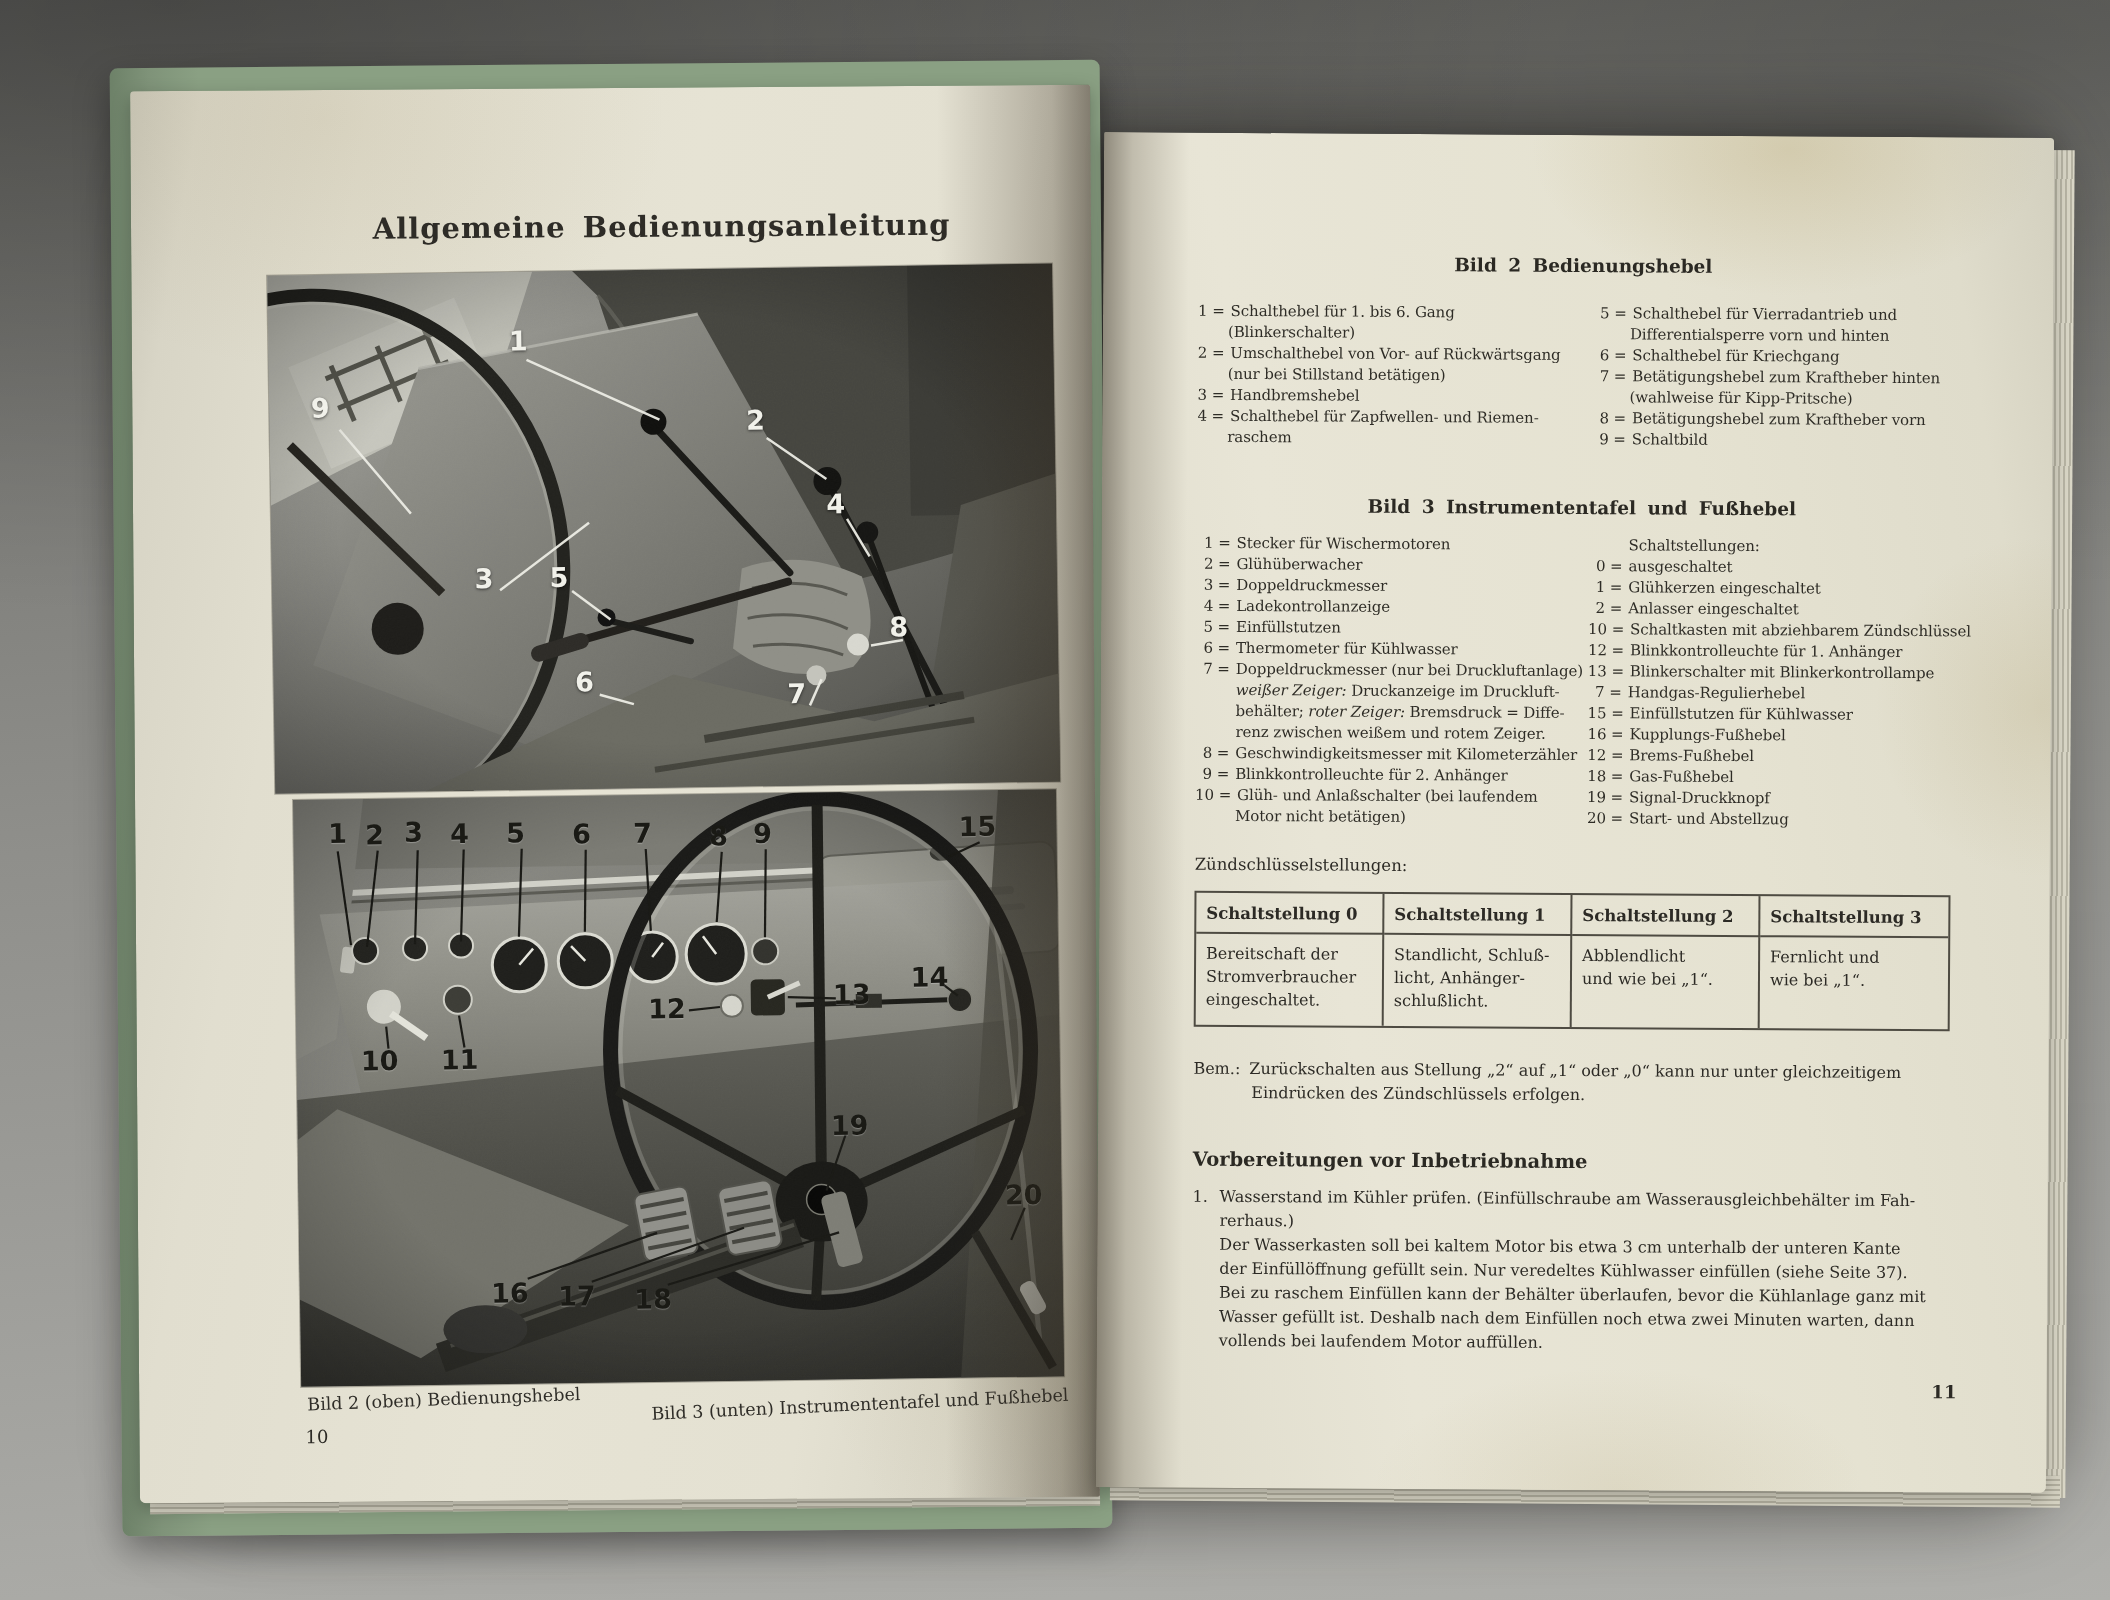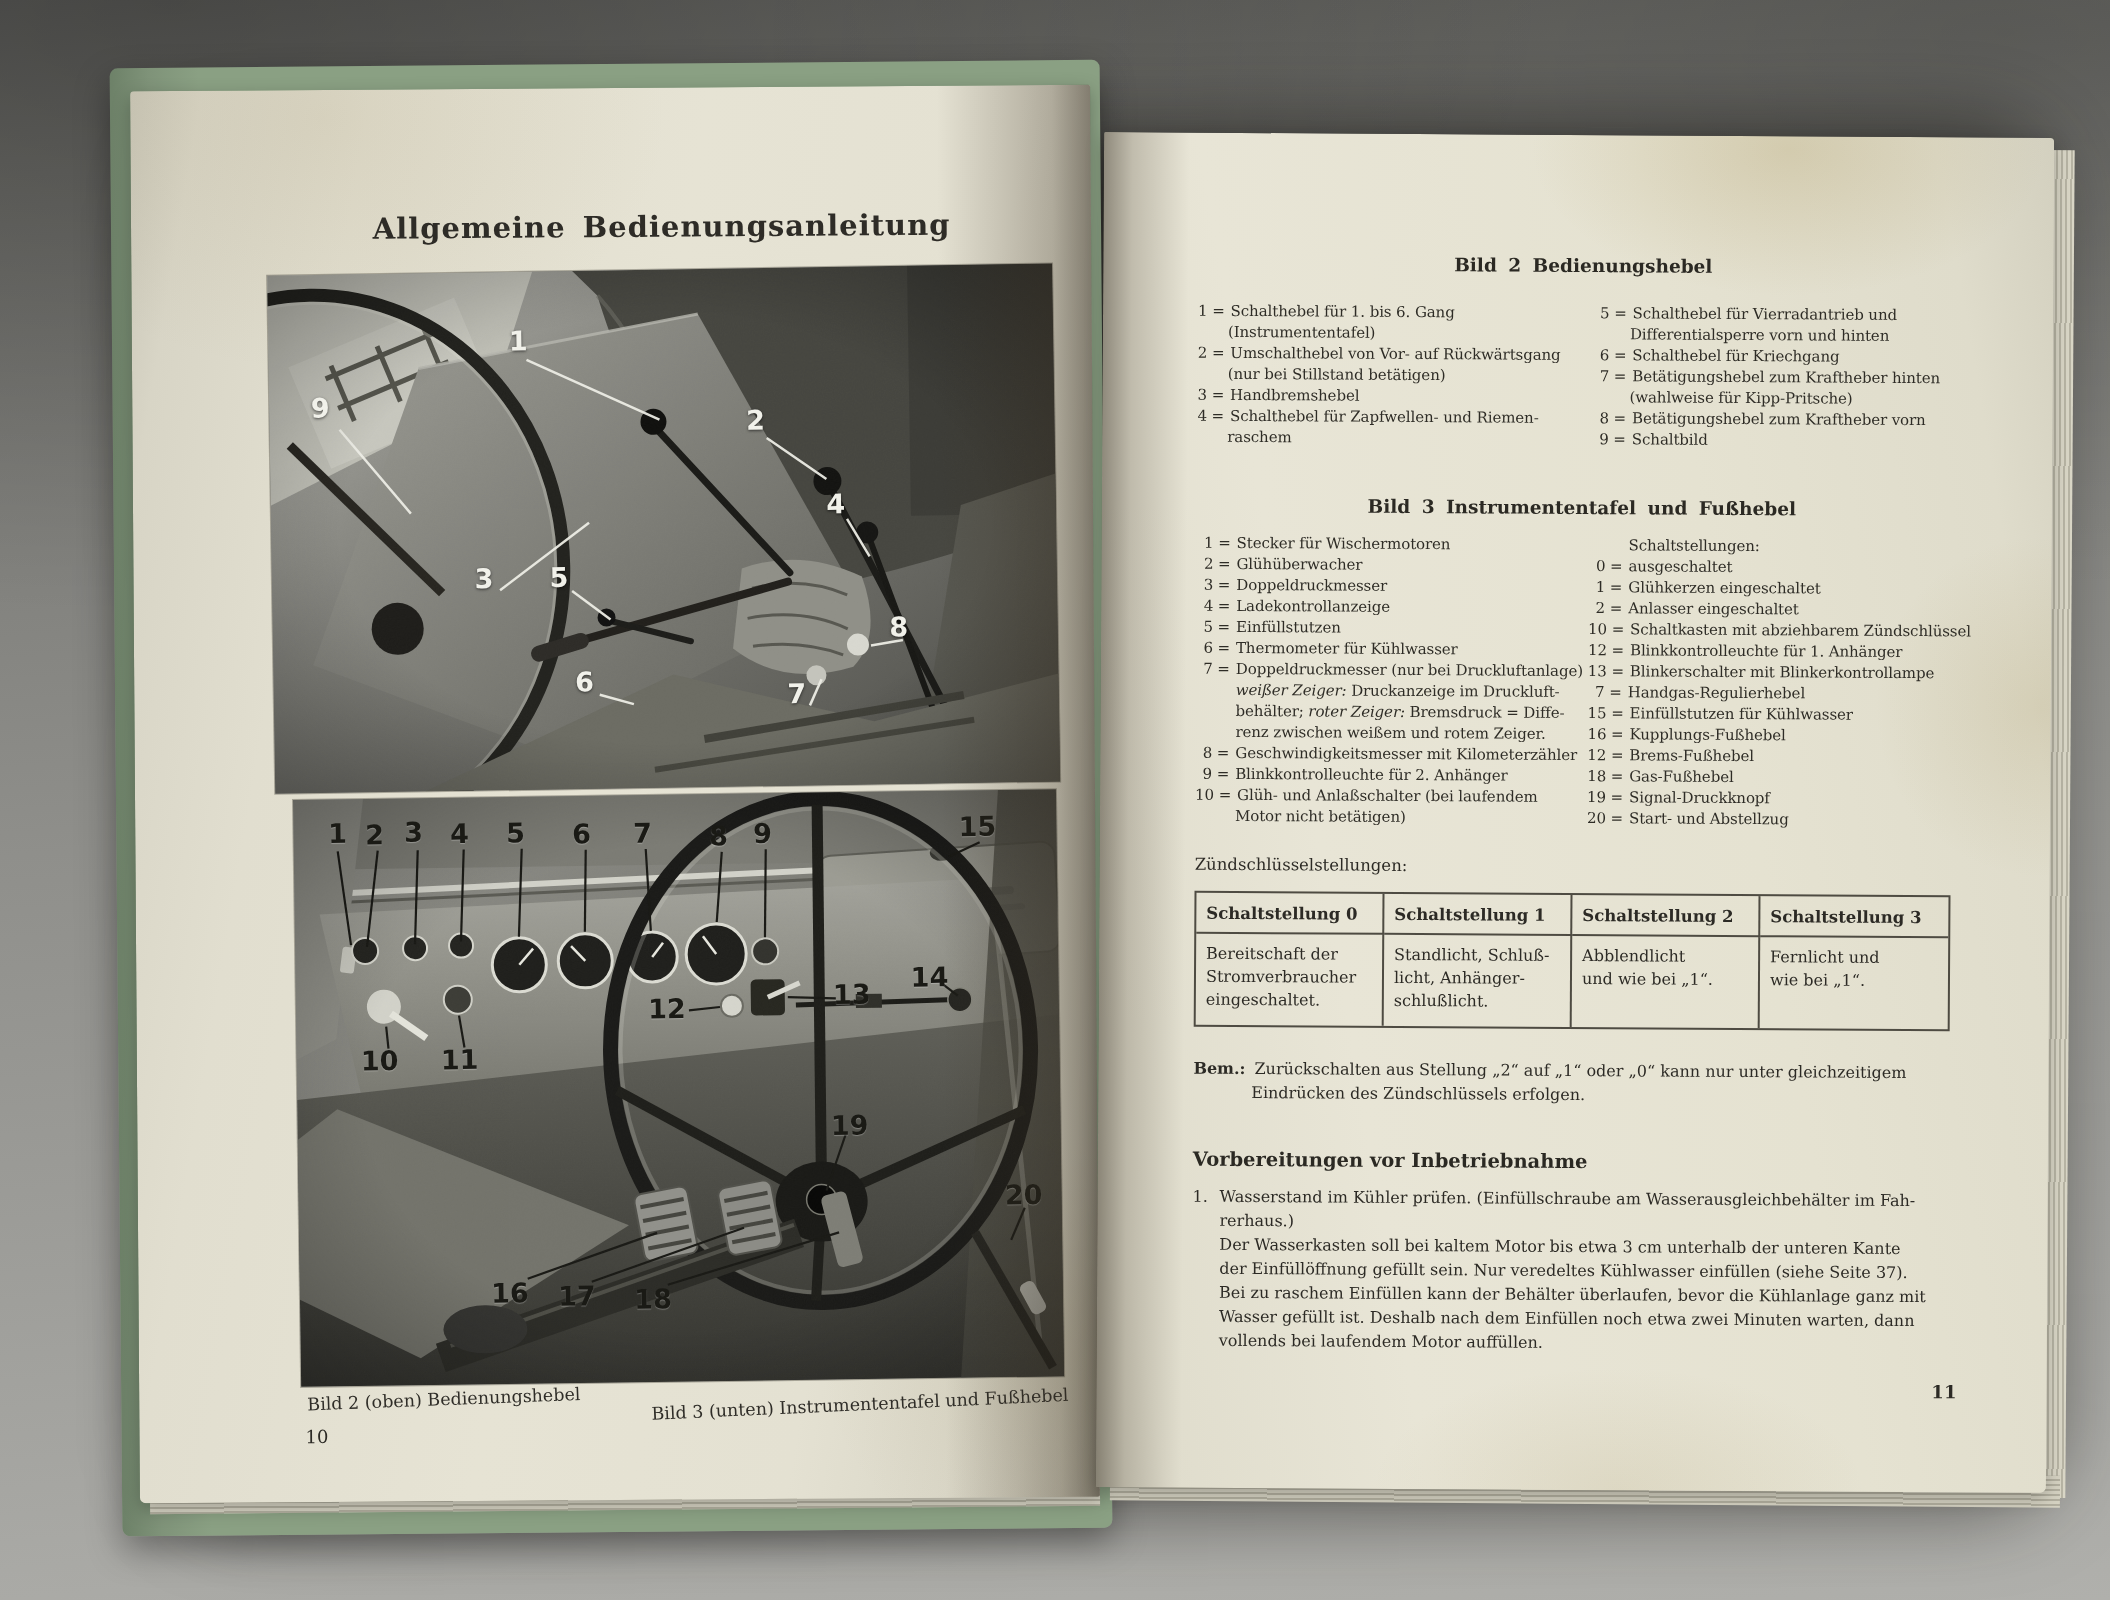--- a/index.html
+++ b/index.html
@@ -71,21 +71,21 @@
   .ln{display:inline-block;text-align:right;margin-right:6px;}
   .b2l .ln,.b2r .ln{min-width:24px;}
   .b3l .ln,.b3r .ln{min-width:34px;}
   .key-label{position:absolute;left:95px;top:722px;font-size:16.5px;}
   .ztable{position:absolute;left:95px;top:758px;width:752px;display:grid;
     grid-template-columns:1fr 1fr 1fr 1fr;border:2px solid #4e4b42;}
   .zh{border-bottom:2px solid #4e4b42;font-weight:700;font-size:16.5px;padding:11px 10px 9px;}
   .zc{font-size:16px;line-height:23px;padding:8px 10px 14px;}
   .zh.bdr,.zc.bdr{border-right:2px solid #4e4b42;}
   .note{position:absolute;left:95px;top:924px;font-size:16px;line-height:24px;}
-  .note .lbl{font-weight:700;margin-right:9px;}
+  .note .lbl{font-weight:400;margin-right:9px;}
   .note .l2{padding-left:58px;}
   .sec-head{position:absolute;left:95px;top:1015px;font-size:19.5px;font-weight:700;color:#2b2923;}
   .para{position:absolute;left:95px;top:1052px;font-size:16px;line-height:24px;}
   .para .no{position:absolute;left:0;top:0;}
   .para .lines{margin-left:27px;}
   .pl{white-space:nowrap;}
   .pageno-right{position:absolute;left:800px;top:1244px;width:60px;text-align:right;
     font-size:18px;font-weight:700;}
 </style>
 </head>
@@ -330,21 +330,21 @@
   <div class="caption cap-right">Bild 3 (unten) Instrumententafel und Fußhebel</div>
   <div class="pageno-left">10</div>
 </div>
 
 <div class="page right-page">
   <div class="rp-head head-b2">Bild 2 Bedienungshebel</div>
 
   <div class="col b2l">
 
   <div class="li"><span class="ln">1 =</span><span>Schalthebel für 1. bis 6. Gang</span><i></i><span></span></div>
-      <div class="li"><span class="ln"></span><span>(Instrumententafel)</span><i></i><span></span></div>
+      <div class="li"><span class="ln"></span><span>(Blinkerschalter)</span><i></i><span></span></div>
       <div class="li"><span class="ln">2 =</span><span>Umschalthebel von Vor- auf Rückwärtsgang</span><i></i><span></span></div>
       <div class="li"><span class="ln"></span><span>(nur bei Stillstand betätigen)</span><i></i><span></span></div>
       <div class="li"><span class="ln">3 =</span><span>Handbremshebel</span><i></i><span></span></div>
       <div class="li"><span class="ln">4 =</span><span>Schalthebel für Zapfwellen- und Riemen-</span><i></i><span></span></div>
       <div class="li"><span class="ln"></span><span>raschem</span><i></i><span></span></div>
     </div>
   <div class="col b2r">
 
   <div class="li"><span class="ln">5 =</span><span>Schalthebel für Vierradantrieb und</span><i></i><span></span></div>
       <div class="li"><span class="ln"></span><span>Differentialsperre vorn und hinten</span><i></i><span></span></div>

